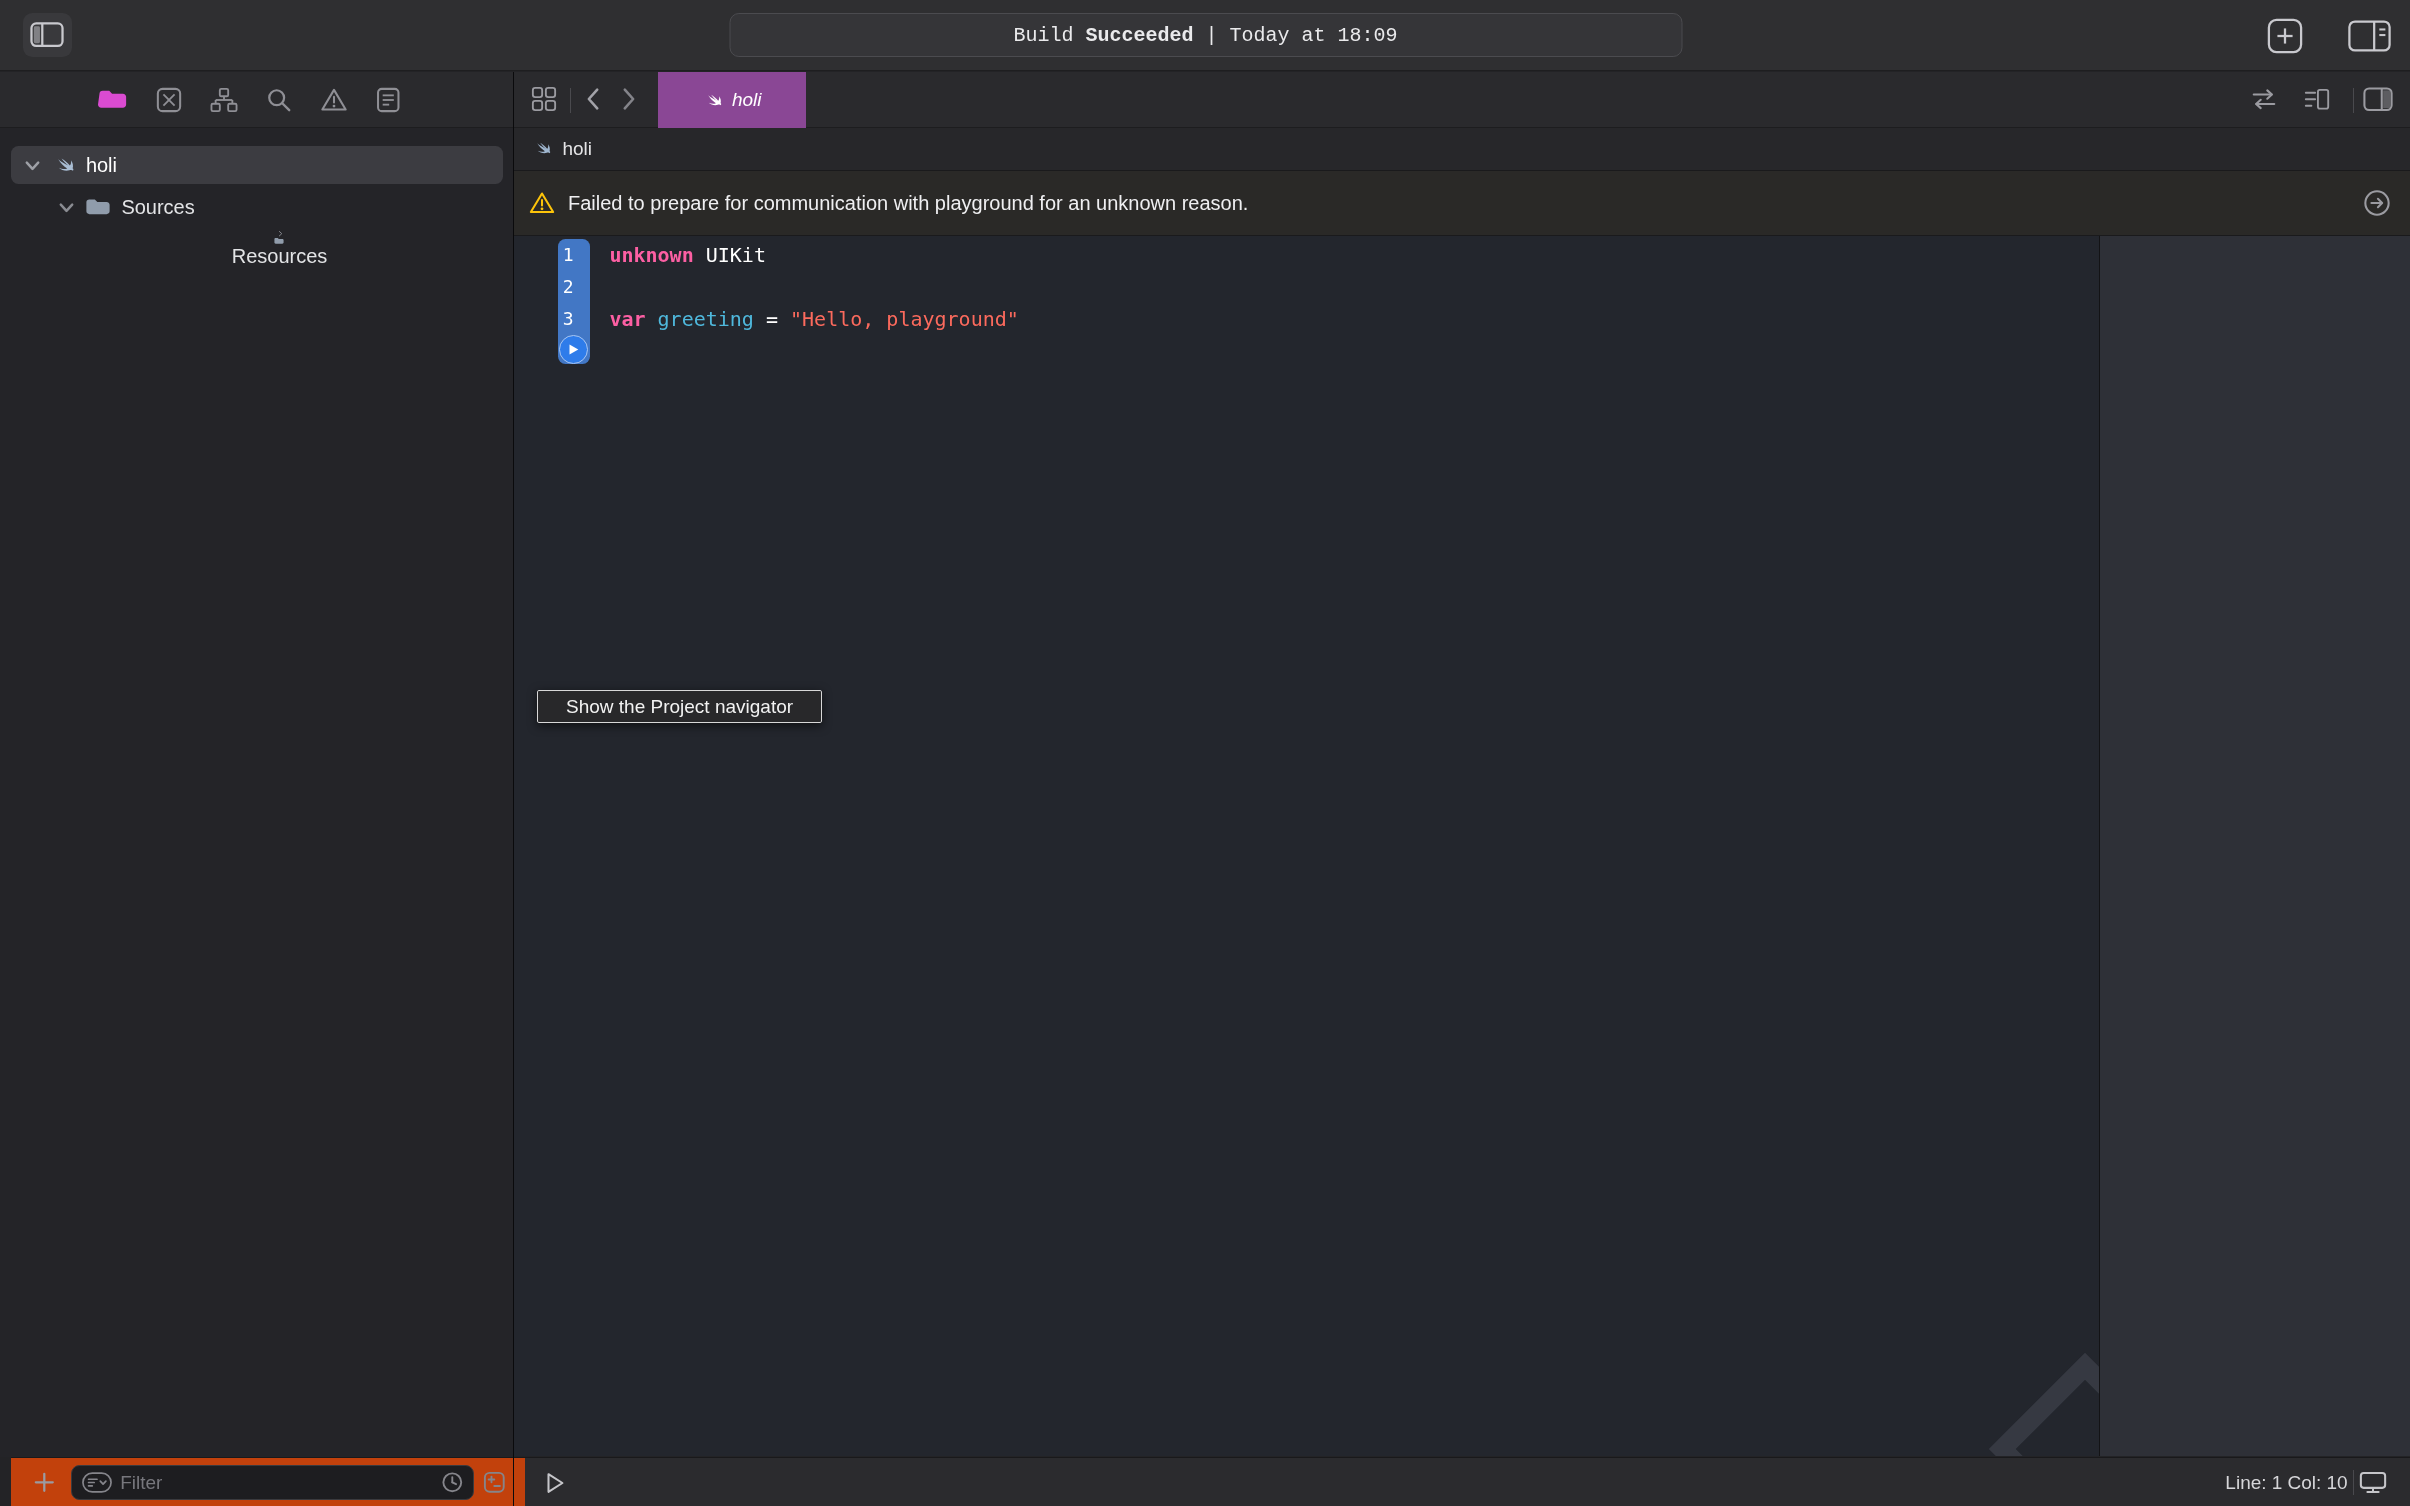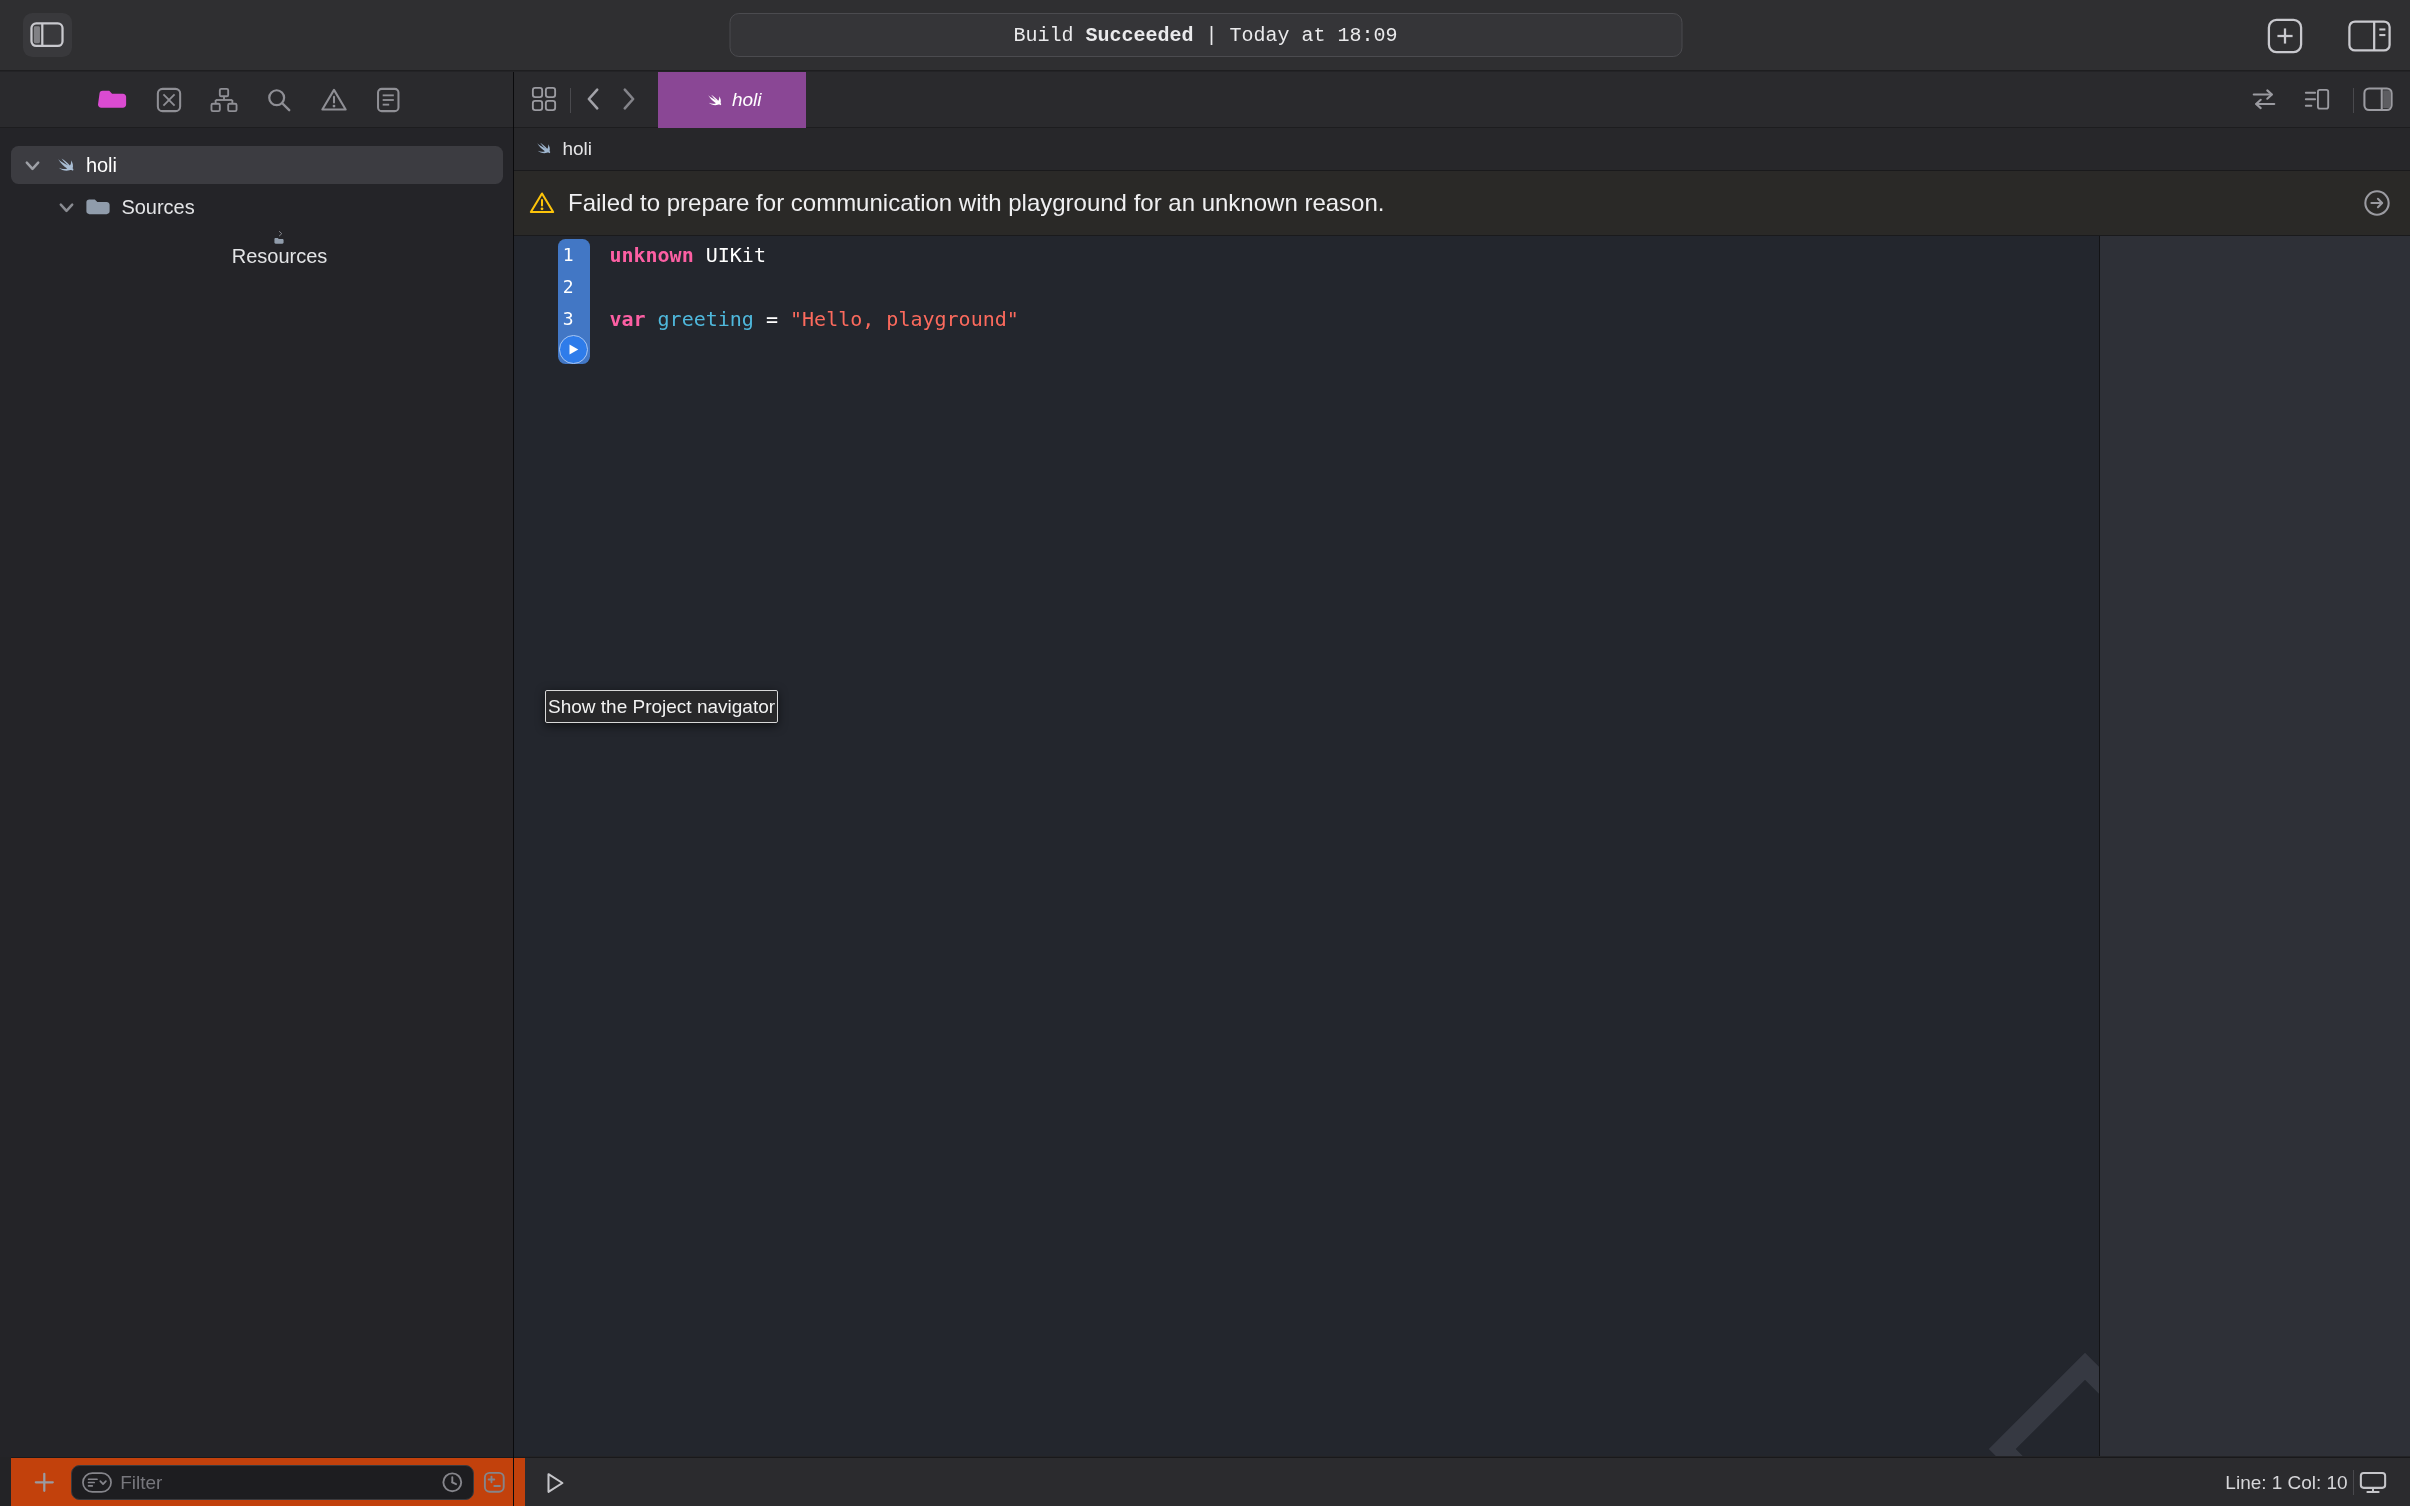--- a/index.html
+++ b/index.html
@@ -30,21 +30,21 @@
   .tab-active { position:absolute; left:144px; top:0; width:148px; height:56px; background:#8a4795;
     display:flex; align-items:center; justify-content:center; gap:8.5px; color:#ffffff; font-style:italic; font-size:19px; }
   .ic-swap  { position:absolute; right:132px; top:15px; }
   .ic-list  { position:absolute; right:79px;  top:15px; }
   .ic-panel { position:absolute; right:17px;  top:15px; }
 
   
   .jumpbar { position:absolute; left:514px; top:127px; width:1896px; height:44px; background:#27272a; border-bottom:0.9px solid #1a1a1c;
     display:flex; align-items:center; padding-left:17px; gap:10.4px; font-size:19px; color:#e4e4e6; z-index:5; }
   .banner { position:absolute; left:514px; top:171px; width:1896px; height:65px; background:#2a2927; border-bottom:0.9px solid #1a1a1c;
-    display:flex; align-items:center; padding:0 19px 0 15px; gap:13px; font-size:24px; color:#efeff1; z-index:5; }
+    display:flex; align-items:center; padding:0 19px 0 15px; gap:13px; font-size:20px; color:#efeff1; z-index:5; }
   .banner .spacer { flex:1; }
 
   
   .editor { position:absolute; left:514px; top:236px; width:1585px; height:1220px; background:#23262d; overflow:hidden; z-index:1; }
   .code-lines { position:absolute; left:0; top:2.8px; width:100%; z-index:2; }
   .code-line { display:flex; height:32px; align-items:center; }
   .ln { width:70px; text-align:right; padding-right:10.4px; font-family:"DejaVu Sans Mono",monospace; font-size:18px; line-height:32px; color:#ffffff; }
   .code-text { padding-left:25.4px; font-family:"DejaVu Sans Mono",monospace; font-size:20px; line-height:32px; }
   .tok { white-space:pre; }
   .tok.kw    { color:#fc5fa3; font-weight:700; }
@@ -84,23 +84,23 @@
   .sb-plus { margin-left:21.7px; }
   .filter-field { margin-left:16px; width:403px; height:35px; background:#1d1d20; border:0.9px solid #3a3a3e; border-radius:8.5px;
     display:flex; align-items:center; padding:0 9.4px; gap:8.5px; position:relative; }
   .filter-field input { flex:1; background:transparent; border:none; outline:none; font-family:"Liberation Sans",sans-serif;
     font-size:19px; color:#dcdcde; min-width:0; }
   .filter-field input::placeholder { color:#77777d; }
   .ff-clock { flex:0 0 auto; }
   .pm-box { margin-left:8.5px; }
 
   
-  .tooltip { position:absolute; left:537px; top:690px; height:33px; padding:0 2px; background:#28282a; border:0.9px solid #d8d8d8;
+  .tooltip { position:absolute; left:537px; top:690px; height:33px; padding:0 28px; background:#28282a; border:0.9px solid #d8d8d8;
     border-radius:1.9px; display:flex; align-items:center; font-size:19px; color:#f2f2f2; z-index:10;
-    box-shadow:0 2.8px 9.4px rgba(0,0,0,0.55); white-space:pre;margin-left:8px; }
+    box-shadow:0 2.8px 9.4px rgba(0,0,0,0.55); white-space:pre; }
 </style>
 </head>
 <body>
 
 <div class="app">
 
   <header class="toolbar">
     <button class="btn toggle-sidebar">
       <svg width="34" height="25.4" viewBox="0 0 36 27">
         <rect x="1.5" y="1.5" width="33" height="24" rx="5" fill="none" stroke="#c9c9ce" stroke-width="2.4"></rect>

